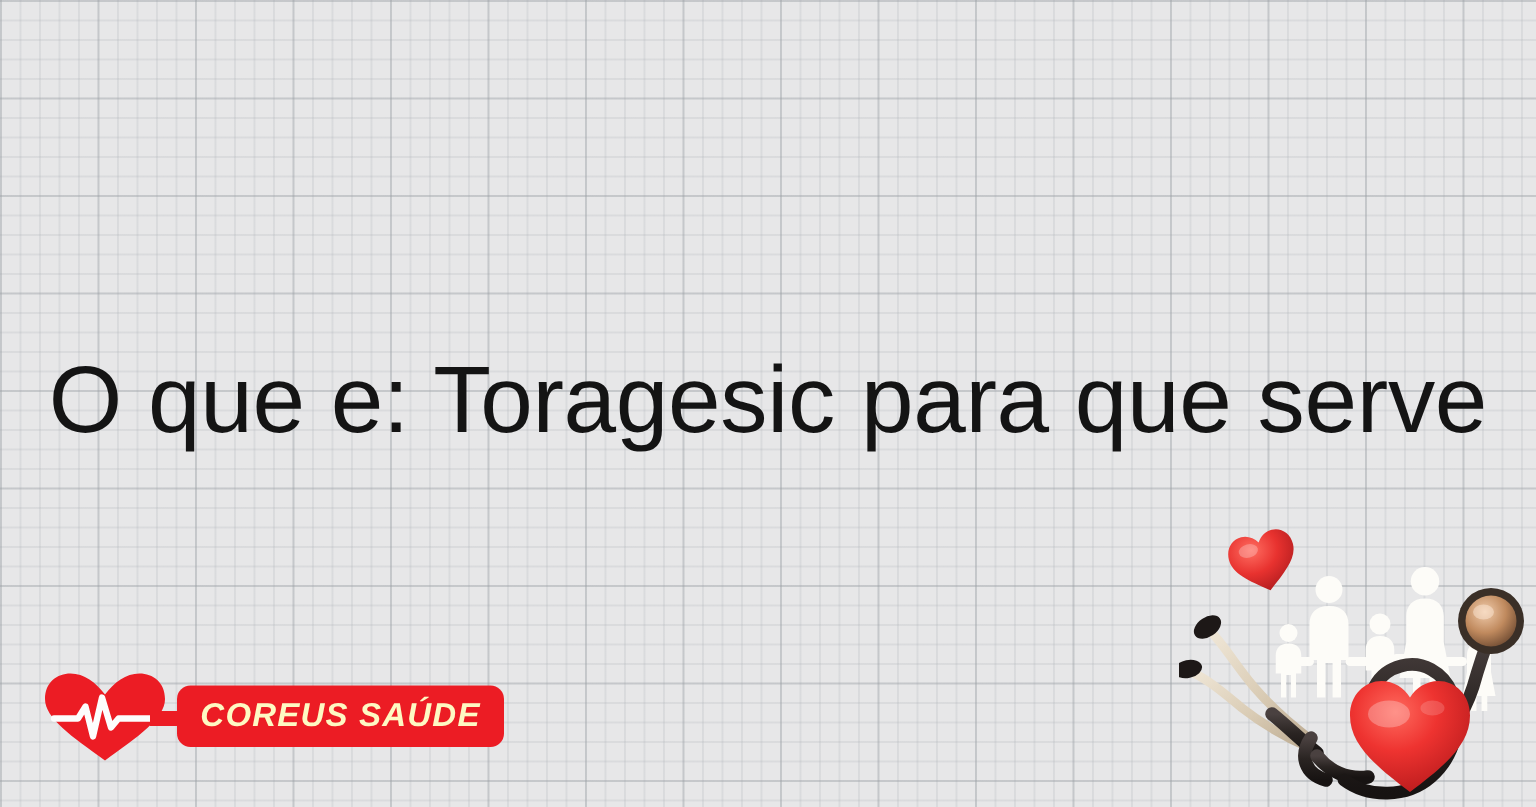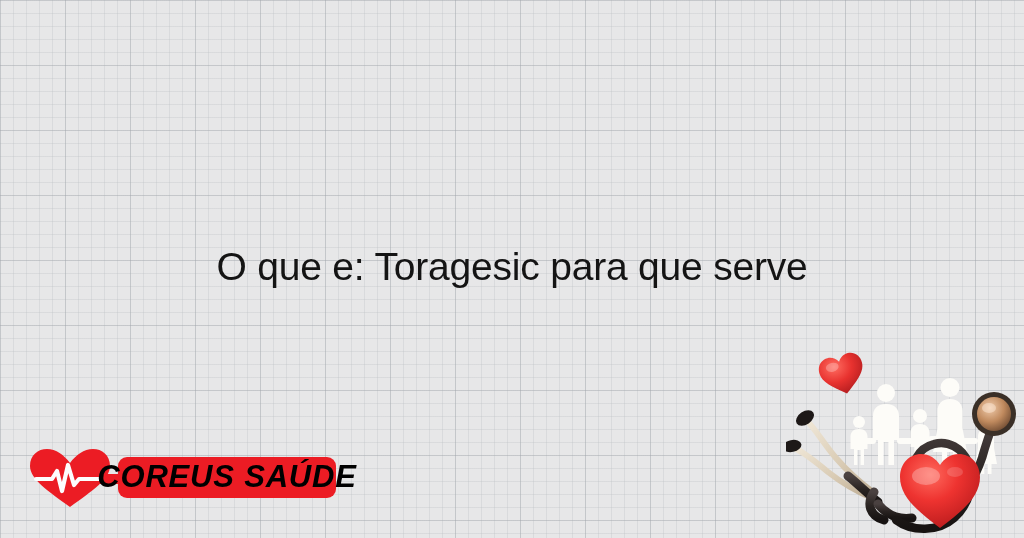--- a/index.html
+++ b/index.html
@@ -28,21 +28,21 @@
   }
 
   
   #title {
     position: absolute;
     left: 0;
     top: 236px;
     width: 1024px;
     text-align: center;
     font-family: "Liberation Sans", sans-serif;
-    font-size: 39px;
+    font-size: 63px;
     font-weight: 400;
     line-height: 62px;
     color: #141414;
     letter-spacing: -0.2px;
     white-space: nowrap;
   }
 
   
   #logo {
     position: absolute;
@@ -75,23 +75,23 @@
     background: #ec1c24;
     border-radius: 9px;
     display: flex;
     align-items: center;
     justify-content: center;
   }
   #logo-badge-text {
     font-family: "Liberation Sans", sans-serif;
     font-style: italic;
     font-weight: 700;
-    font-size: 31px;
+    font-size: 22px;
     letter-spacing: 0.8px;
-    color: #000000;
+    color: #fef9c3;
     white-space: nowrap;
     transform: translateY(-1px);
   }
 
   
   #medical-art {
     position: absolute;
     left: 786px;
     top: 352px;
     width: 238px;

